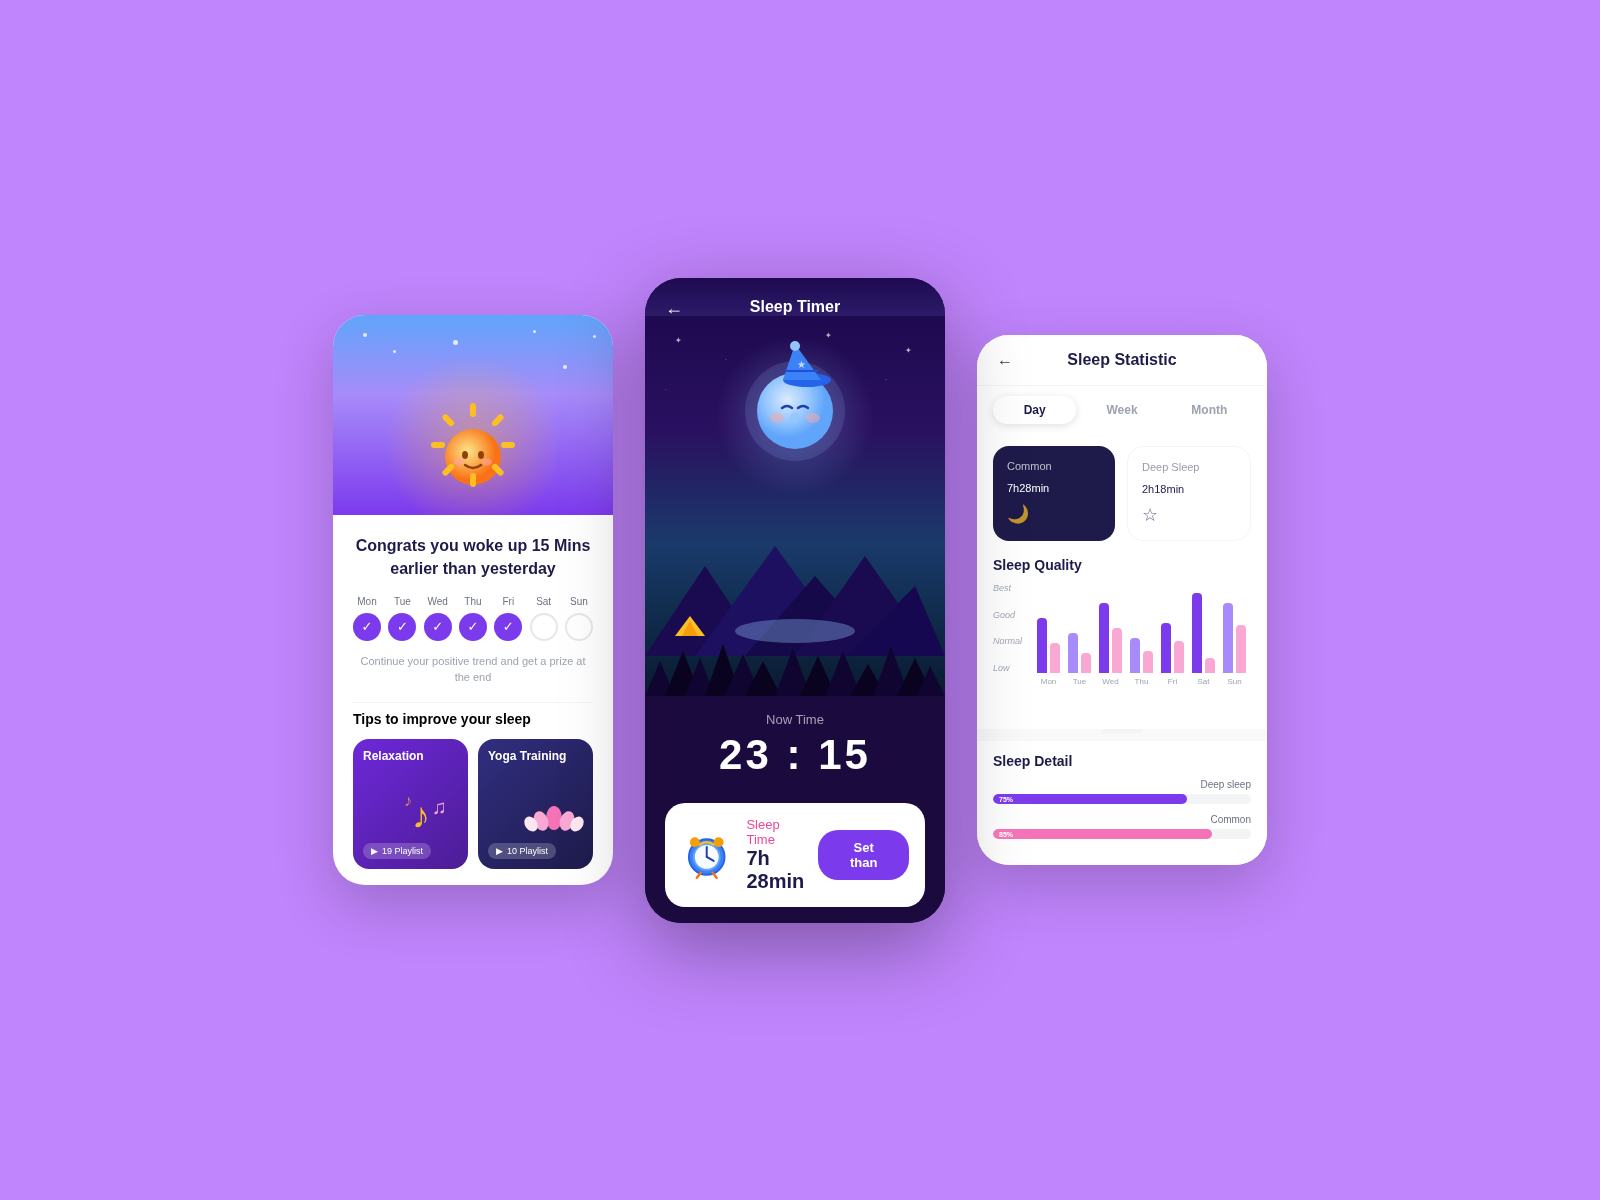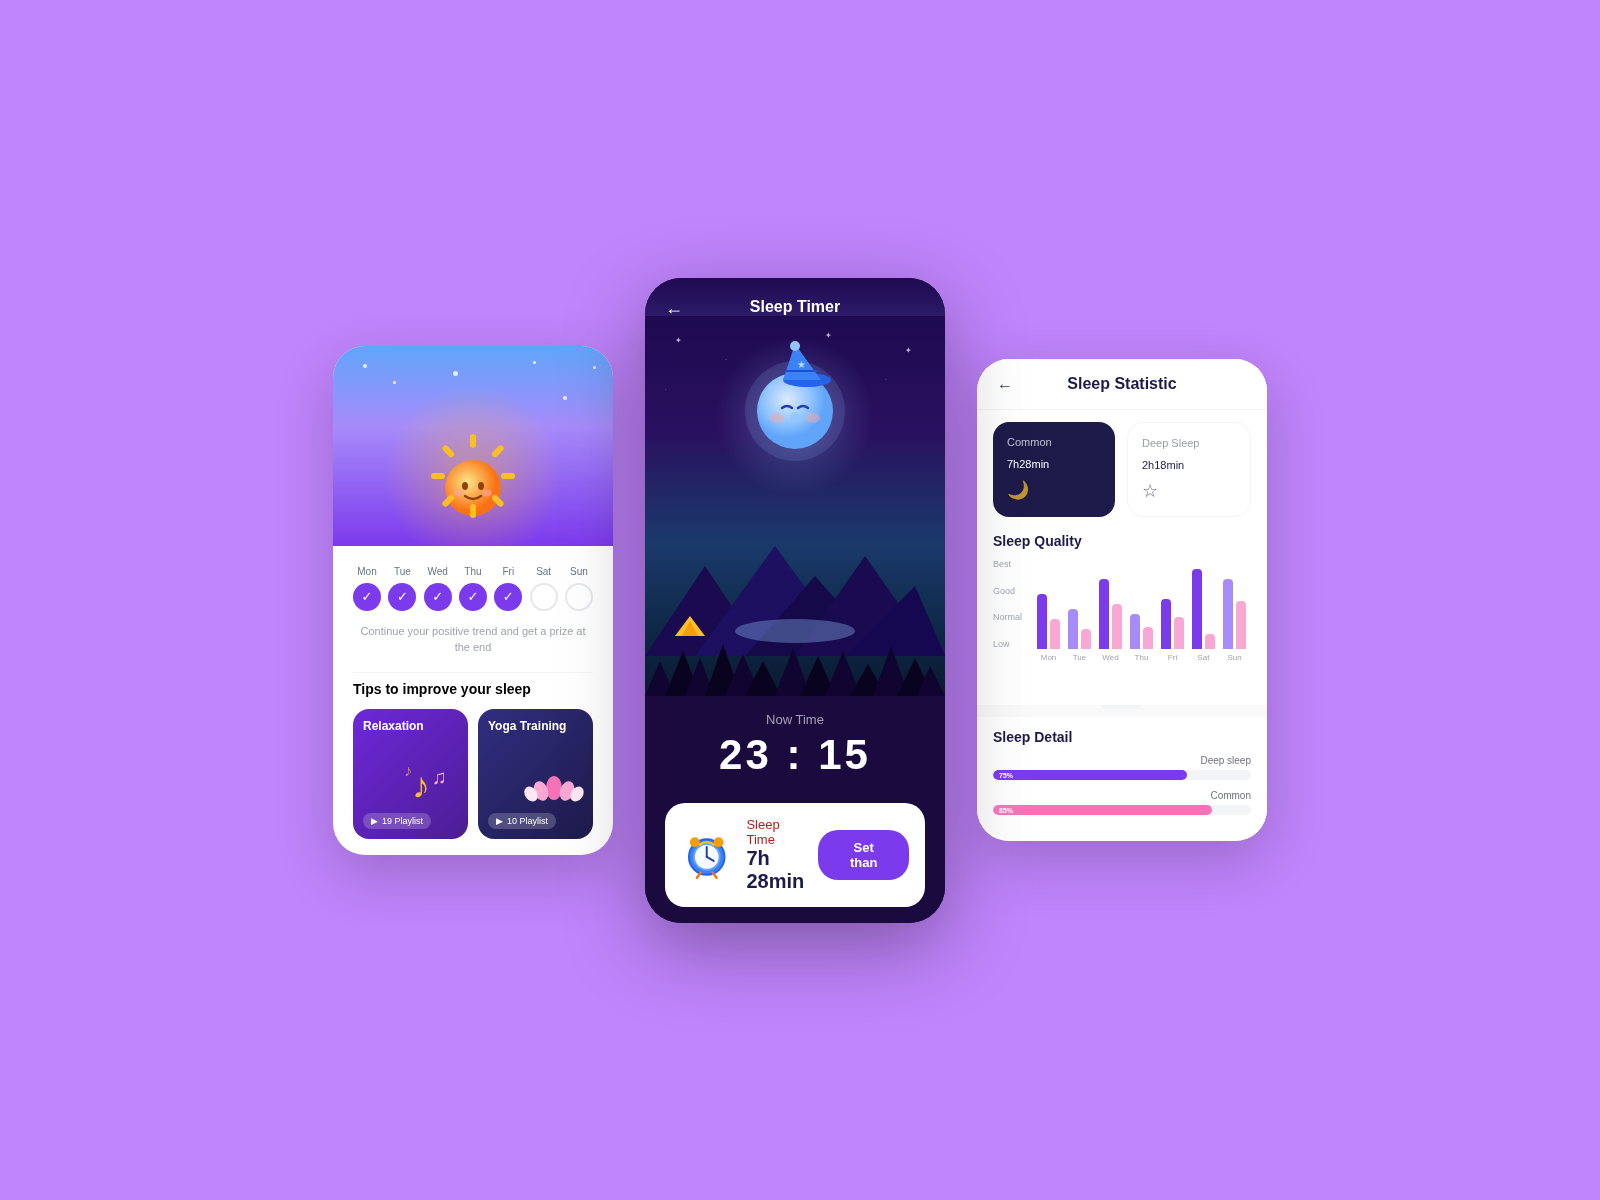--- a/index.html
+++ b/index.html
@@ -229,21 +229,21 @@
       display: flex;
       align-items: center;
       gap: 14px;
       margin-bottom: 0;
     }
     .sleep-card-info {
       flex: 1;
     }
     .sleep-card-label {
       font-size: 13px;
-      color: #b91c1c;
+      color: #ec4899;
       margin-bottom: 0;
     }
     .sleep-card-time {
       font-size: 20px;
       font-weight: 800;
       color: #1e1b4b;
     }
     .set-time-btn {
       background: #7c3aed;
       color: white;
@@ -454,20 +454,21 @@
         <ellipse cx="58" cy="60" rx="3" ry="4" fill="#92400e"></ellipse>
 
         <path d="M 42 70 Q 50 76 58 70" stroke="#92400e" stroke-width="2.5" fill="none" stroke-linecap="round"></path>
 
         <ellipse cx="36" cy="67" rx="5" ry="3.5" fill="#fca5a5" opacity="0.6"></ellipse>
         <ellipse cx="64" cy="67" rx="5" ry="3.5" fill="#fca5a5" opacity="0.6"></ellipse>
       </svg>
     </div>
 
     <div class="s1-body">
+      <div class="s1-congrats">Congrats you woke up 15 Mins earlier than yesterday</div>
 
       <div class="s1-days">
         <div class="day-item">
           <div class="day-label">Mon</div>
           <div class="day-check">✓</div>
         </div>
         <div class="day-item">
           <div class="day-label">Tue</div>
           <div class="day-check">✓</div>
         </div>
@@ -651,20 +652,25 @@
     </div>
   </div>
 
   <div class="screen3">
     <div class="s3-header">
       <div class="s3-back">←</div>
       <div class="s3-title">Sleep Statistic</div>
       <div style="width:16px;"></div>
     </div>
 
+    <div class="s3-tabs">
+      <div class="s3-tab active">Day</div>
+      <div class="s3-tab">Week</div>
+      <div class="s3-tab">Month</div>
+    </div>
 
     <div class="s3-body">
 
       <div class="sleep-stats-row">
         <div class="stat-box stat-box-dark">
           <div class="stat-label">Common</div>
           <div class="stat-value">
             <span>7h</span><span>28min</span>
           </div>
           <div class="stat-icon">🌙</div>
@@ -712,21 +718,21 @@
               <div class="bar bar-purple" style="height:80px;"></div>
               <div class="bar bar-pink" style="height:15px;"></div>
             </div>
 
             <div class="bar-group">
               <div class="bar bar-purple-light" style="height:70px;"></div>
               <div class="bar bar-pink" style="height:48px;"></div>
             </div>
           </div>
 
-          <div style="position:absolute;top:0;left:0;height:90px;display:flex;flex-direction:column;justify-content:space-between;">
+          <div style="position:absolute;top:0;left:0;height:90px;display:flex;flex-direction:column;justify-content:space-between;font-style:italic;">
             <div class="chart-y-label">Best</div>
             <div class="chart-y-label">Good</div>
             <div class="chart-y-label">Normal</div>
             <div class="chart-y-label">Low</div>
           </div>
 
           <div style="margin-left:44px;display:flex;gap:8px;margin-top:4px;">
             <div style="width:23px;font-size:8px;color:#9ca3af;text-align:center;">Mon</div>
             <div style="width:23px;font-size:8px;color:#9ca3af;text-align:center;">Tue</div>
             <div style="width:23px;font-size:8px;color:#9ca3af;text-align:center;">Wed</div>

